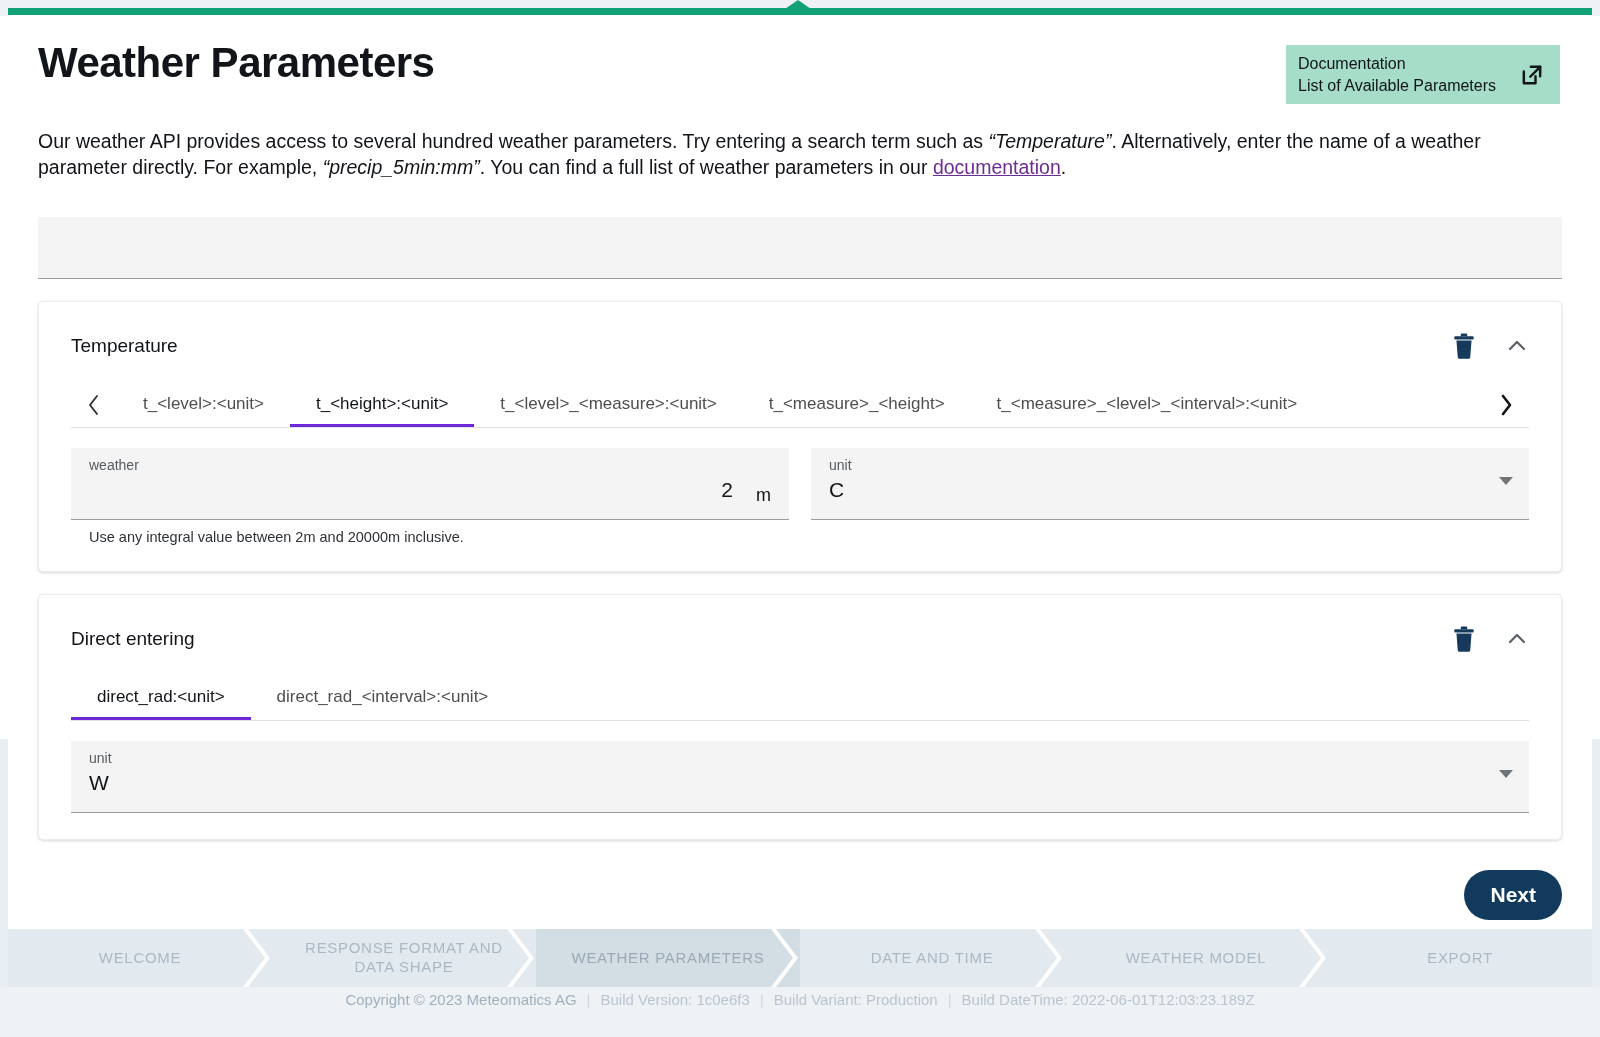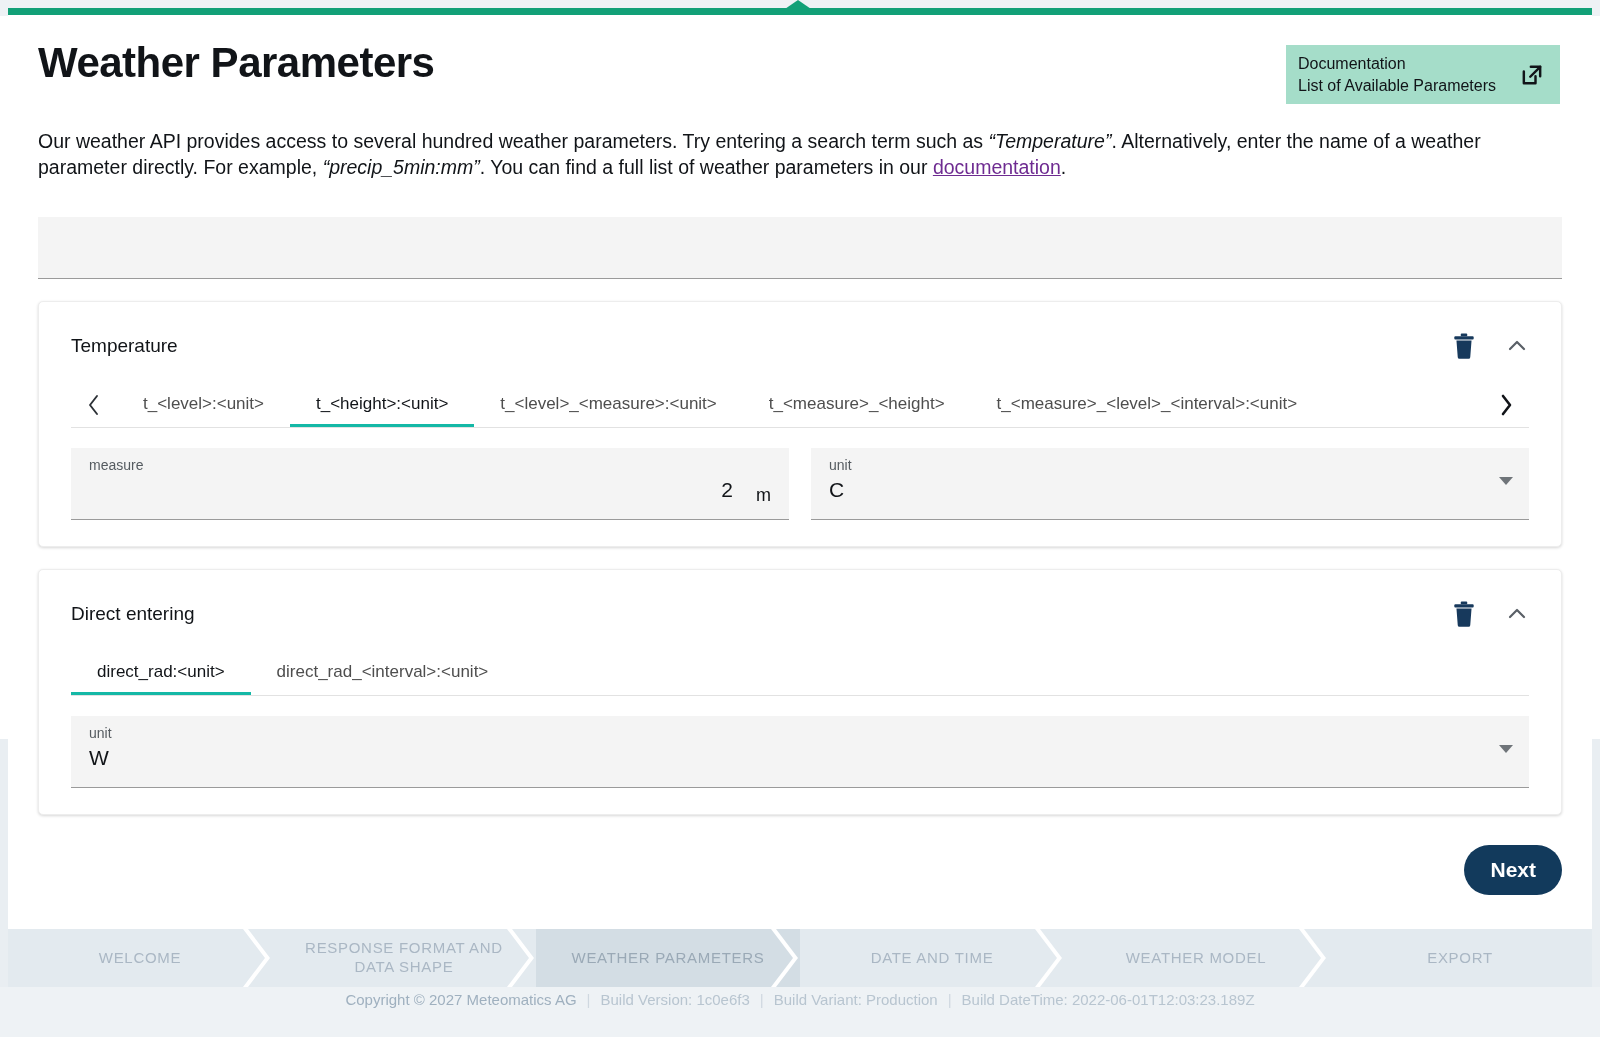--- a/index.html
+++ b/index.html
@@ -182,21 +182,21 @@
     align-items: center;
     justify-content: center;
     font-size: 17px;
     color: #4e4e4e;
     white-space: nowrap;
     cursor: pointer;
     border-bottom: 3px solid transparent;
   }
   .tab.active {
     color: #111418;
-    border-bottom: 3px solid #14b8a6;
+    border-bottom: 3px solid #6d28d9;
   }
 
   
   .fields-row {
     display: flex;
     gap: 22px;
     margin-top: 20px;
   }
   .field {
     background: #f4f4f4;
@@ -389,24 +389,25 @@
             </div>
             <div class="tab-arrow right">
               <svg width="20" height="26" viewBox="0 0 20 26" fill="none" stroke="#111418" stroke-width="2.6" stroke-linecap="round" stroke-linejoin="round">
                 <path d="M7 4 L14 13 L7 22"></path>
               </svg>
             </div>
           </div>
           <div class="fields-row">
             <div style="flex: 1 1 0px;">
               <div class="field half">
-                <div class="field-label">measure</div>
+                <div class="field-label">weather</div>
                 <div class="field-value right">2</div>
                 <div class="field-suffix">m</div>
               </div>
+              <div class="field-help">Use any integral value between 2m and 20000m inclusive.</div>
             </div>
             <div style="flex: 1 1 0px;">
               <div class="field half">
                 <div class="field-label">unit</div>
                 <div class="field-value">C</div>
                 <div class="caret"></div>
               </div>
             </div>
           </div>
         </div>
@@ -478,21 +479,21 @@
         <span class="sep"><svg width="30" height="58" viewBox="0 0 30 58" preserveAspectRatio="none">
             <path d="M0 0 L22 29 L0 58 L5 58 L27 29 L5 0 Z" fill="#ffffff"></path>
           </svg></span>
       </div>
       <div class="step">
         <span>EXPORT</span>
       </div>
     </div>
 
   <div class="copyright">
-    <span class="strong">Copyright © 2027 Meteomatics AG</span>
+    <span class="strong">Copyright © 2023 Meteomatics AG</span>
     <span class="divider">|</span>
     <span>Build Version: 1c0e6f3</span>
     <span class="divider">|</span>
     <span>Build Variant: Production</span>
     <span class="divider">|</span>
     <span>Build DateTime: 2022-06-01T12:03:23.189Z</span>
   </div>
 
 </div>
 

